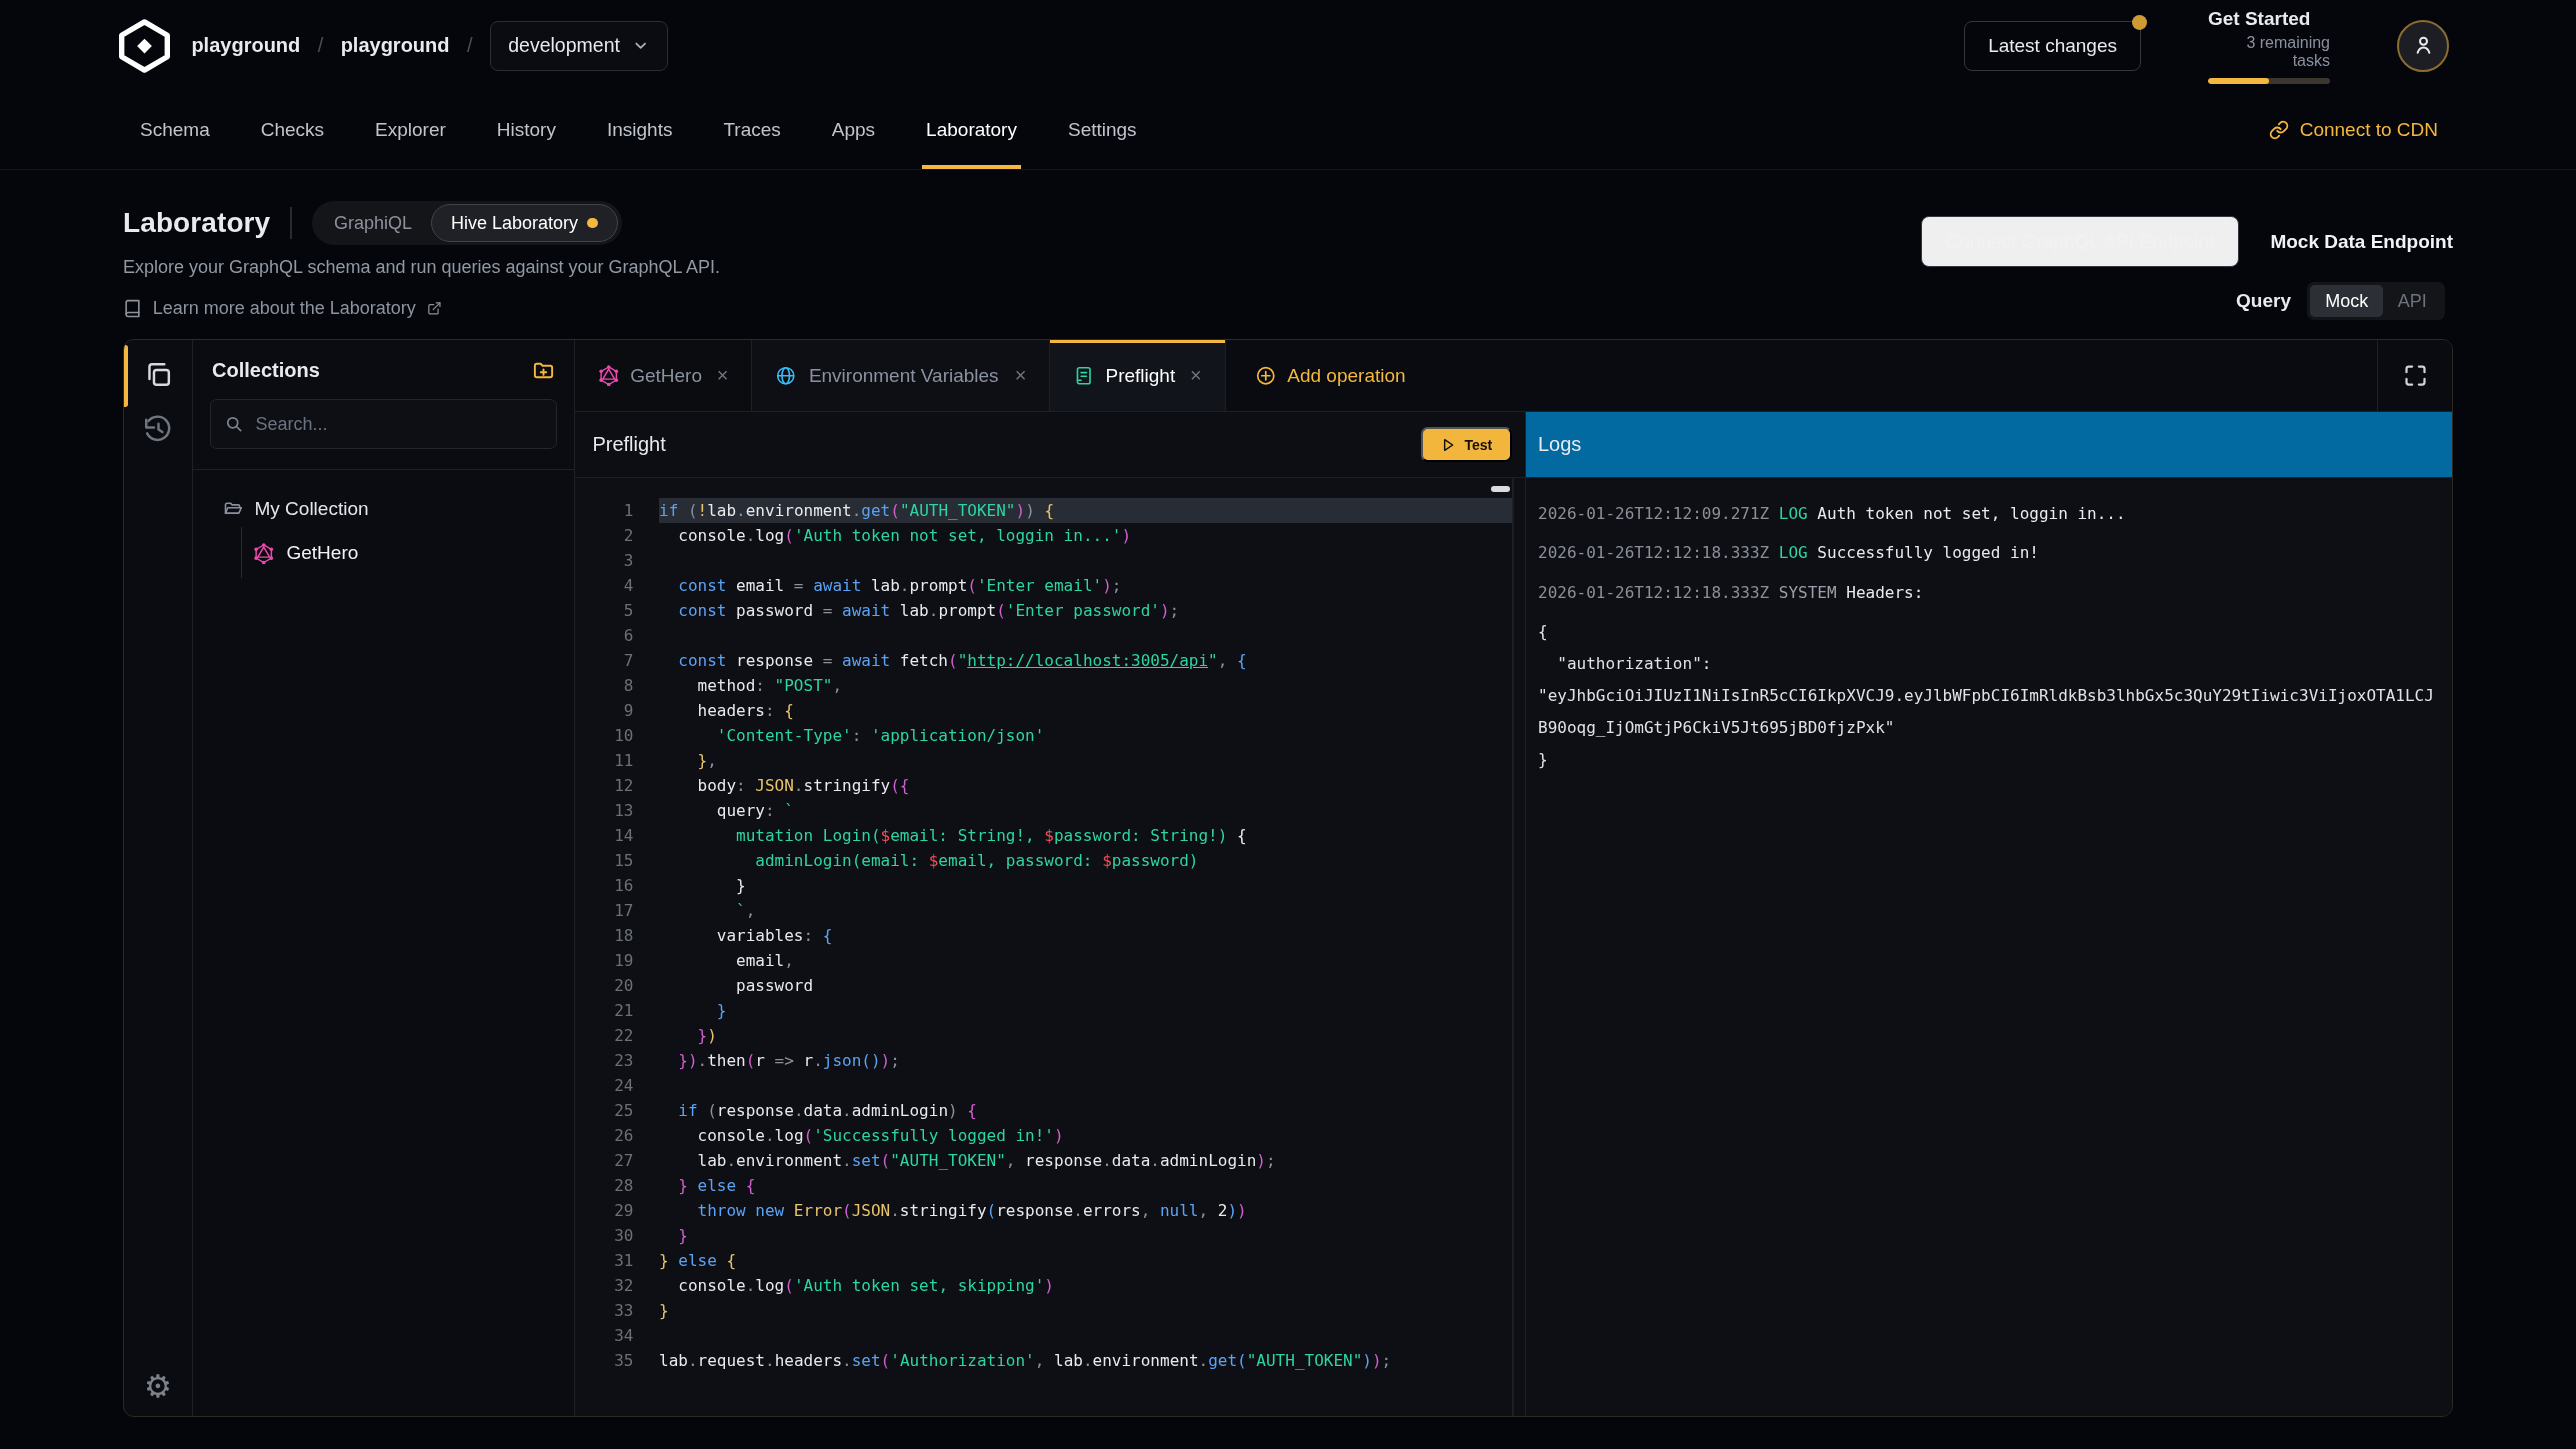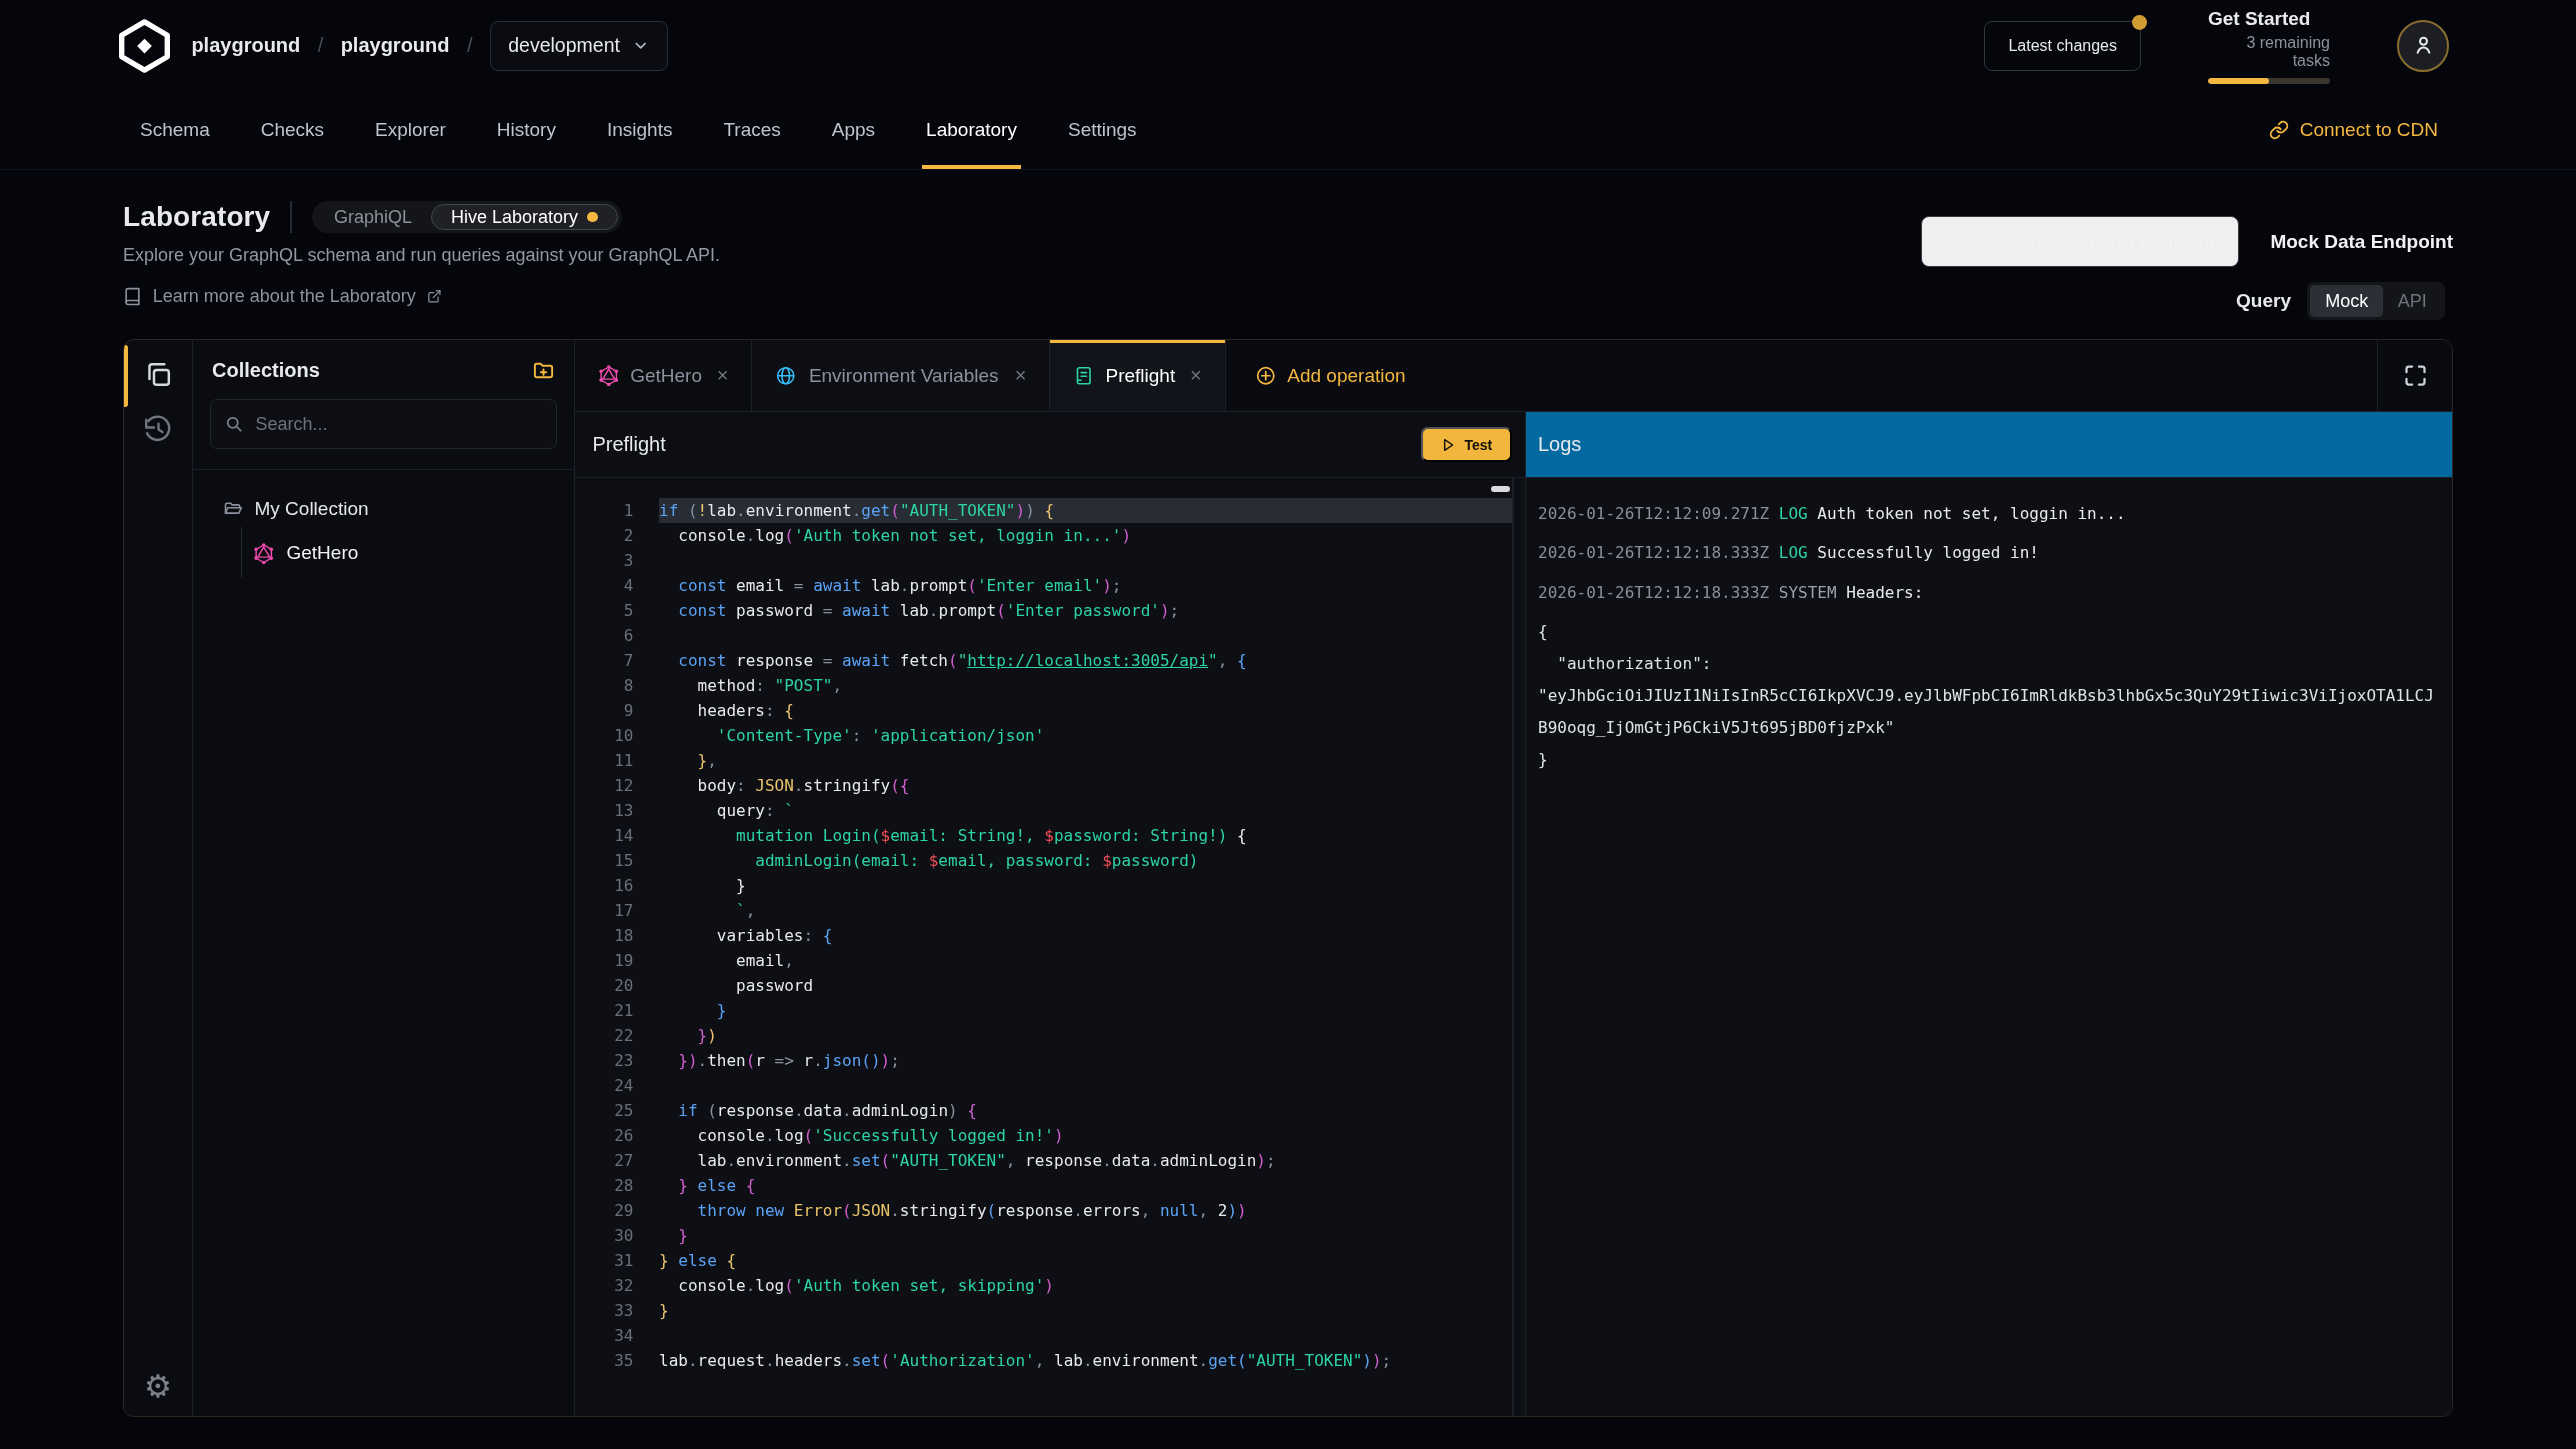--- a/index.html
+++ b/index.html
@@ -7,41 +7,41 @@
   svg { display:block; }
   .ico { display:inline-flex; align-items:center; justify-content:center; flex:0 0 auto; }
 
   
   .topbar { position:absolute; left:0; top:0; width:2576px; height:91px; display:flex; align-items:center; padding-left:115px; }
   .logo { margin-right:17.4px; }
   .crumbs { display:flex; align-items:center; gap:17.4px; font-size:20px; font-weight:600; }
   .crumb-sep { color:#4a4f58; font-weight:400; }
   .env-select { display:flex; align-items:center; gap:12px; height:50px; padding:0 17.4px; border:1.3px solid #2b2e36; border-radius:8px; background:#0a0c12; font-size:19.5px; font-weight:500; cursor:pointer; }
   .top-right { margin-left:auto; display:flex; align-items:center; gap:67px; padding-right:127px; }
-  .latest-btn { position:relative; height:50px; padding:0 23px; display:flex; align-items:center; border:1.3px solid #33363d; border-radius:8px; font-size:16px; color:#e8eaee; background:transparent; cursor:pointer; }
+  .latest-btn { position:relative; height:50px; padding:0 23px; display:flex; align-items:center; border:1.3px solid #33363d; border-radius:8px; font-size:19px; color:#e8eaee; background:transparent; cursor:pointer; }
   .latest-dot { position:absolute; right:-6.7px; top:-6.7px; width:14.8px; height:14.8px; border-radius:50%; background:#cf9c33; }
   .get-started { width:122px; }
   .gs-title { font-size:19px; font-weight:600; }
   .gs-sub { font-size:16px; color:#8b919c; margin-top:4px;text-align:right; }
   .gs-bar { margin-top:8px; height:6px; border-radius:3.4px; background:#3b372f; overflow:hidden; }
   .gs-fill { height:100%; background:#f4b740; border-radius:3.4px; }
   .avatar { width:52px; height:52px; border-radius:50%; background:#1c1e24; border:2px solid #8a6d2f; display:flex; align-items:center; justify-content:center; cursor:pointer; }
 
   .navrow { position:absolute; left:0; top:91px; width:2576px; height:79px; display:flex; align-items:center; padding-left:140px; gap:51px; border-bottom:0.7px solid #10141d; }
   .nav-item { font-size:19px; color:#c0c4cc; height:100%; display:flex; align-items:center; position:relative; cursor:pointer; }
   .nav-item.active { color:#ffffff; font-weight:500; }
   .nav-item.active::after { content:""; position:absolute; left:-4px; right:-4px; bottom:0; height:4px; background:#f4b740; }
   .cdn-link { position:absolute; right:138px; top:0; height:100%; display:flex; align-items:center; gap:10.7px; color:#f4b740; font-size:19px; cursor:pointer; }
 
   
   .hero { position:absolute; left:123px; top:201px; }
   .hero-title-row { display:flex; align-items:center; gap:20px; }
   .page-title { font-size:28px; font-weight:700; letter-spacing:0.1px; }
   .title-divider { width:1.3px; height:32px; background:#262a31; }
-  .mode-pill { display:flex; align-items:center; height:32px; background:#141519; border-radius:27px; padding:3.4px; }
+  .mode-pill { display:flex; align-items:center; height:44px; background:#141519; border-radius:27px; padding:3.4px; }
   .mode-opt { font-size:18px; color:#8b919c; padding:0 19px; display:flex; align-items:center; height:100%; cursor:pointer; }
   .mode-opt.active { background:#1f2126; border:1.3px solid #41444b; border-radius:20px; color:#ffffff; gap:9.4px; }
   .mode-dot { width:10.7px; height:10.7px; border-radius:50%; background:#f4b740; }
   .hero-sub { margin-top:12px; font-size:18px; color:#9299a3; }
   .learn-more { margin-top:20px; display:flex; align-items:center; gap:10.7px; color:#8d939e; font-size:18px; cursor:pointer; }
 
   .hero-actions { position:absolute; right:123px; top:216px; display:flex; align-items:center; gap:31px; }
   .btn-outline { height:51px; padding:0 24px; display:flex; align-items:center; border:1.3px solid #35383f; border-radius:8px; font-size:19px; color:#f1f2f5; cursor:pointer; }
   .btn-ghost { font-size:19px; font-weight:600; color:#f1f2f5; cursor:pointer; }
   .query-row { position:absolute; right:131px; top:282px; display:flex; align-items:center; gap:16px; }

